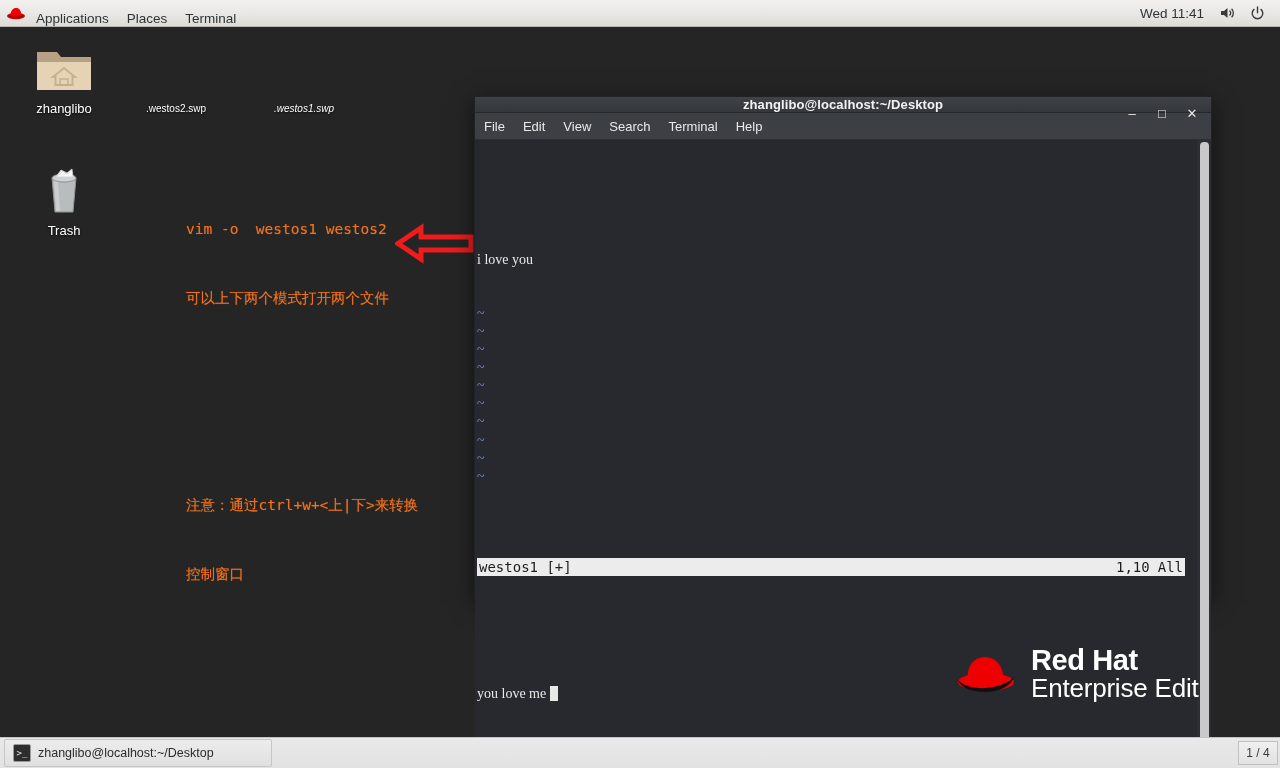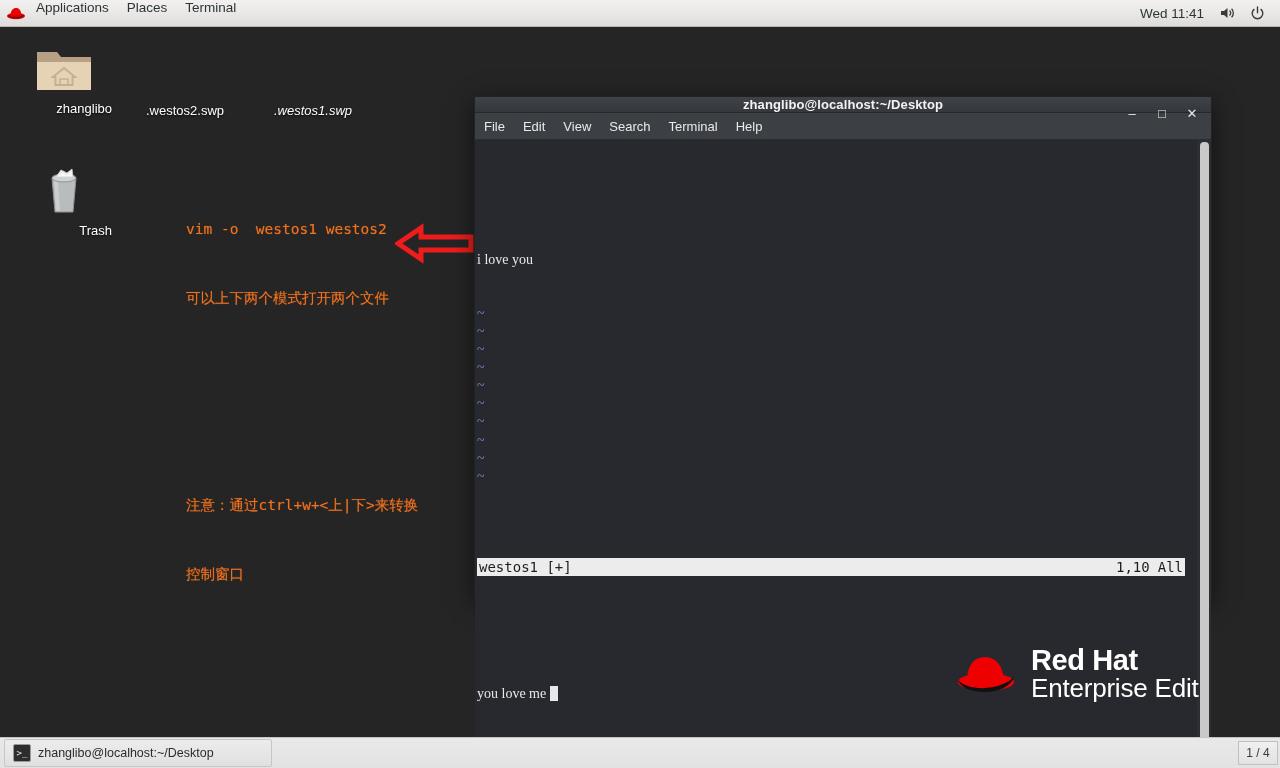--- a/index.html
+++ b/index.html
@@ -19,46 +19,46 @@
   #top-panel {
     position: absolute; left: 0; top: 0;
     width: 1280px; height: 26px;
     background: linear-gradient(to bottom, #f2f1f0 0%, #e8e7e5 55%, #dedcd9 100%);
     border-bottom: 1px solid #b8b5b0;
     display: flex; align-items: center;
     font-size: 13.5px; color: #2e3436;
   }
   .panel-item {
     padding: 0 9px; height: 26px;
-    display: flex; align-items: flex-start;
+    display: flex; align-items: flex-end;
     cursor: default; white-space: nowrap;
   }
   #redhat-menu-icon { margin-left: 6px; margin-right: 1px; display:flex; align-items:center;}
   #panel-right {
     position: absolute; right: 0; top: 0; height: 26px;
     display: flex; align-items: center; padding-right: 8px;
   }
   #clock { font-size: 13.5px; color: #2e3436; padding: 0 8px; }
   .panel-ico { padding: 0 7px; display: flex; align-items: center; }
 
   
   .desk-icon {
     position: absolute;
     width: 96px;
-    text-align: right;
+    text-align: center;
     color: #ffffff;
     font-size: 13px;
     text-shadow: 0 1px 2px rgba(0,0,0,0.8);
     cursor: default;
   }
   .desk-icon .glyph { height: 58px; display: flex; align-items: flex-end; justify-content: center; }
   .desk-icon .label { margin-top: 5px; line-height: 15px; }
   .desk-label-only {
     position: absolute;
-    color: #ffffff; font-size: 13px;
+    color: #ffffff; font-size: 10px;
     text-shadow: 0 1px 2px rgba(0,0,0,0.8);
     white-space: nowrap; cursor: default;
   }
 
   
   #annotations {
     position: absolute; left: 186px; top: 172px;
     color: #f0711e;
     font-family: "DejaVu Sans Mono", monospace;
     font-size: 14.5px;

